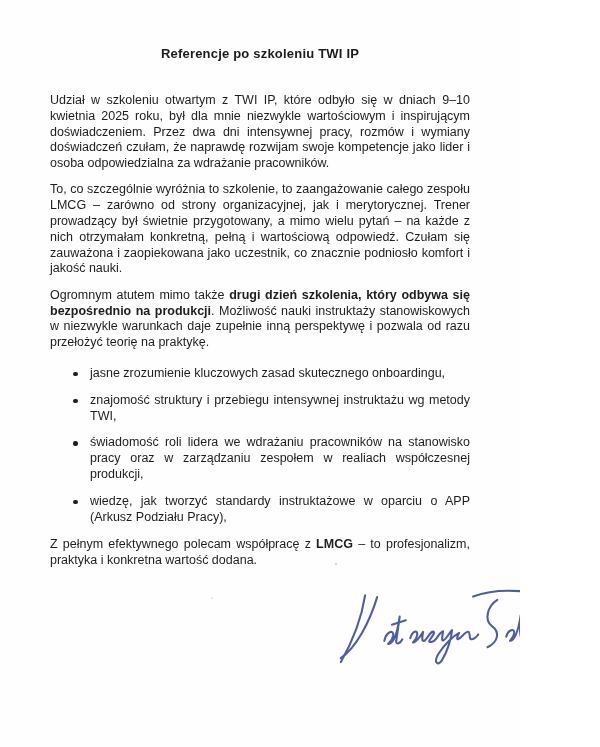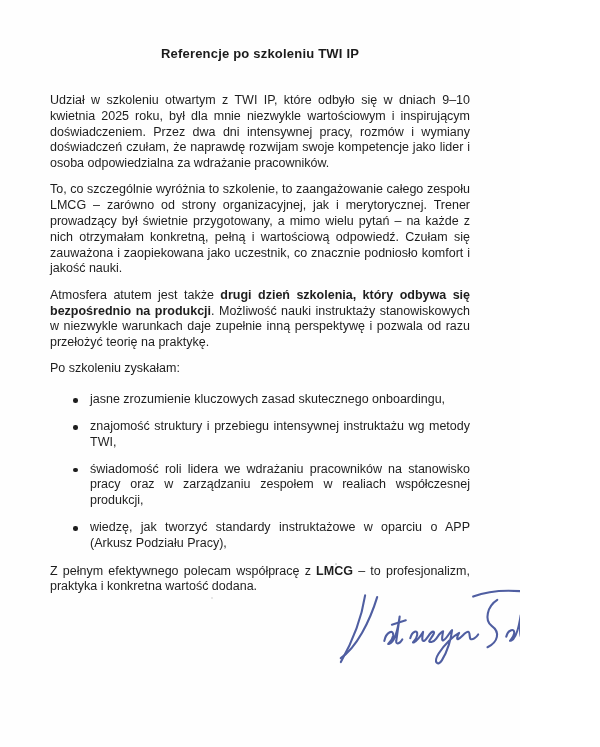--- a/index.html
+++ b/index.html
@@ -90,22 +90,21 @@
 <body>
 
 <div class="page">
 
   <div class="content">
     <h1 class="doc-title">Referencje po szkoleniu TWI IP</h1>
 
     <div id="doc-body">
         <p class="para"><span>Udział w szkoleniu otwartym z TWI IP, które odbyło się w dniach 9–10 kwietnia 2025 roku, był dla mnie niezwykle wartościowym i inspirującym doświadczeniem. Przez dwa dni intensywnej pracy, rozmów i wymiany doświadczeń czułam, że naprawdę rozwijam swoje kompetencje jako lider i osoba odpowiedzialna za wdrażanie pracowników.</span></p>
         <p class="para"><span>To, co szczególnie wyróżnia to szkolenie, to zaangażowanie całego zespołu LMCG – zarówno od strony organizacyjnej, jak i merytorycznej. Trener prowadzący był świetnie przygotowany, a mimo wielu pytań – na każde z nich otrzymałam konkretną, pełną i wartościową odpowiedź. Czułam się zauważona i zaopiekowana jako uczestnik, co znacznie podniosło komfort i jakość nauki.</span></p>
-        <p class="para"><span>Atmosfera atutem jest także </span><strong>drugi dzień szkolenia, który odbywa się bezpośrednio na produkcji</strong><span>. Możliwość nauki instruktaży stanowiskowych w niezwykle warunkach daje zupełnie inną perspektywę i pozwala od razu przełożyć teorię na praktykę.</span></p>
-        <p class="para"><span>Po szkoleniu zyskałam:</span></p>
+        <p class="para"><span>Ogromnym atutem mimo także </span><strong>drugi dzień szkolenia, który odbywa się bezpośrednio na produkcji</strong><span>. Możliwość nauki instruktaży stanowiskowych w niezwykle warunkach daje zupełnie inną perspektywę i pozwala od razu przełożyć teorię na praktykę.</span></p>
         <ul class="bullets">
           <li><span>jasne zrozumienie kluczowych zasad skutecznego onboardingu,</span></li>
           <li><span>znajomość struktury i przebiegu intensywnej instruktażu wg metody TWI,</span></li>
           <li><span>świadomość roli lidera we wdrażaniu pracowników na stanowisko pracy oraz w zarządzaniu zespołem w realiach współczesnej produkcji,</span></li>
           <li><span>wiedzę, jak tworzyć standardy instruktażowe w oparciu o APP (Arkusz Podziału Pracy),</span></li>
         </ul>
         <p class="para"><span>Z pełnym efektywnego polecam współpracę z </span><strong>LMCG</strong><span> – to profesjonalizm, praktyka i konkretna wartość dodana.</span></p>
       </div>
   </div>
 

